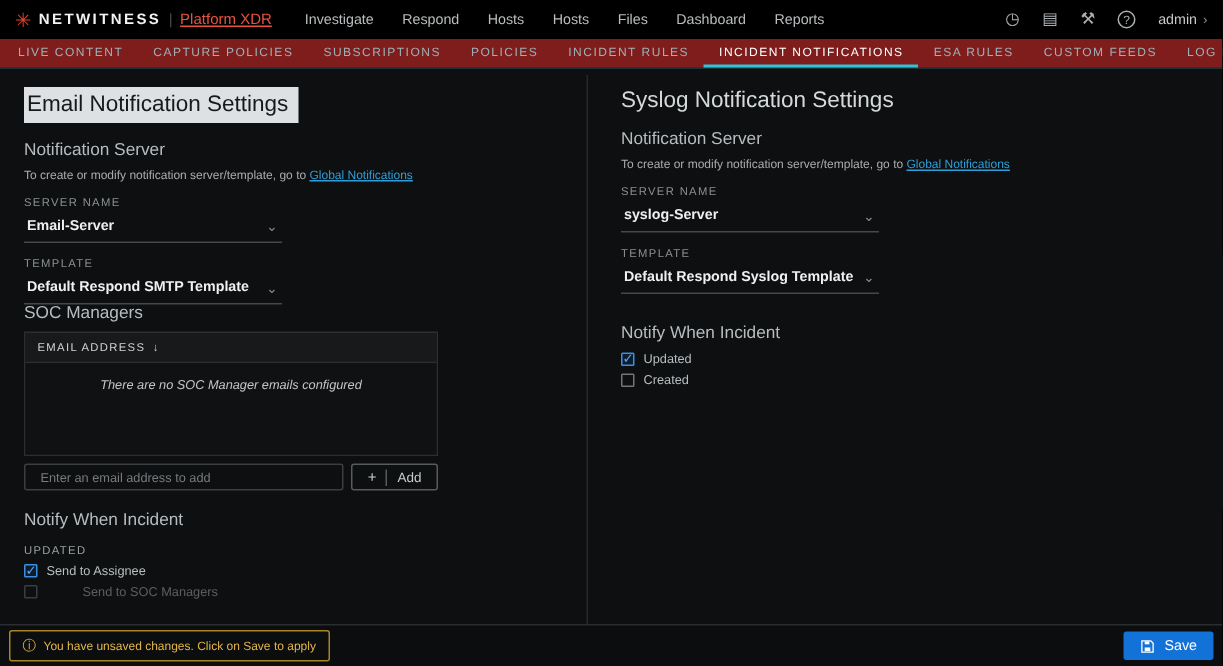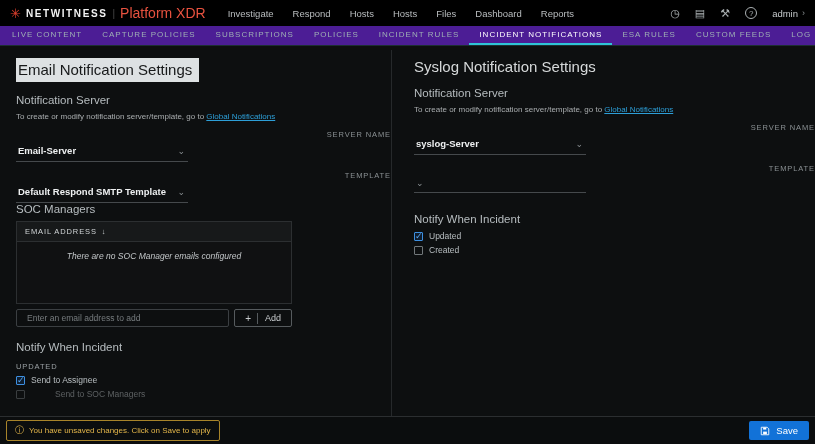--- a/index.html
+++ b/index.html
@@ -6,49 +6,49 @@
   html, body { background: #000; }
   body { font-family: "Liberation Sans", sans-serif; }
   .app { width: 815px; height: 444px; background: #0c0e0f; display: flex; flex-direction: column; overflow: hidden; }
 
   
   .topbar { height: 26px; background: #000; display: flex; align-items: center; padding: 0 10px; flex: none; }
   .brand { display: flex; align-items: center; gap: 5px; margin-right: 22px; }
   .logo { color: #e0402e; font-size: 13px; line-height: 13px; }
   .brand-name { color: #f2f2f2; font-size: 10px; font-weight: bold; letter-spacing: 1.6px; }
   .brand-sep { color: #4a4a4a; font-size: 10px; }
-  .brand-product { color: #e8523f; font-size: 14px; }
+  .brand-product { color: #e8523f; font-size: 10px; text-decoration: underline; }
   .topnav { display: flex; gap: 19px; }
   .topnav-item { color: #b9bdbf; font-size: 9.5px; cursor: pointer; }
   .topbar-right { margin-left: auto; display: flex; align-items: center; gap: 15px; }
   .tb-icon { color: #aab0b2; font-size: 11px; cursor: pointer; line-height: 12px; }
   .help-circle { width: 12px; height: 12px; border: 1px solid #aab0b2; border-radius: 50%; color: #aab0b2; font-size: 8px; display: flex; align-items: center; justify-content: center; cursor: pointer; }
   .user-menu { color: #c5c9cb; font-size: 9.5px; display: flex; align-items: center; gap: 4px; cursor: pointer; }
   .user-chev { color: #8b9194; font-size: 9px; }
 
   
-  .subnav { height: 20px; background: #4c1d95; border-bottom: 1px solid #1d2f33; display: flex; align-items: stretch; padding-left: 2px; flex: none; }
+  .subnav { height: 20px; background: #7f1d1d; border-bottom: 1px solid #1d2f33; display: flex; align-items: stretch; padding-left: 2px; flex: none; }
   .subnav-item { display: flex; align-items: center; padding: 0 10px; font-size: 8px; letter-spacing: 1px; color: #9fb0b5; cursor: pointer; border-bottom: 2px solid transparent; white-space: nowrap; }
   .subnav-item.active { color: #ffffff; border-bottom-color: #2fc4d6; }
 
   
   .content { flex: 1; display: flex; background: #0d0f10; overflow: hidden; }
   .col { padding: 8px 0 0 16px; }
   .col-left { width: 391px; flex: none; }
   .v-divider { width: 1px; background: #26292b; margin: 4px 0 0 0; flex: none; }
   .col-right { flex: 1; padding-left: 22px; }
 
   .page-title { font-size: 15px; font-weight: 400; color: #d6d9da; margin: 4px 0 12px; }
   .page-title .hl { background: #dde1e3; color: #17191a; padding: 3px 7px 4px 2px; display: inline-block; }
 
   .section-heading { font-size: 11.5px; font-weight: 400; color: #b6bcbf; margin: 10px 0 6px; }
   .help-text { font-size: 8px; color: #a9adaf; margin-bottom: 6px; }
   .help-text a { color: #2d9fd8; text-decoration: underline; cursor: pointer; }
 
-  .field-label { font-size: 7.5px; letter-spacing: .9px; color: #8b9194; margin: 9px 0 3px; text-align: right; }
+  .field-label { font-size: 7.5px; letter-spacing: .9px; color: #8b9194; margin: 9px 0 3px; }
   .select { width: 172px; display: flex; justify-content: space-between; align-items: center; border-bottom: 1px solid #45494c; padding: 3px 3px 5px 2px; cursor: pointer; }
   .select-value { font-size: 9.5px; font-weight: bold; color: #eef0f1; }
   .chev { color: #8b9194; font-size: 9px; line-height: 8px; }
 
   
   .soc-table { width: 276px; border: 1px solid #2c2f31; margin-top: 4px; }
   .soc-header { background: #17191a; padding: 5px 8px; font-size: 7.5px; letter-spacing: .9px; color: #d0d4d6; display: flex; gap: 5px; align-items: center; cursor: pointer; text-align: center; }
   .soc-body { height: 62px; background: #101112; border-top: 1px solid #2c2f31; }
   .empty-msg { font-style: italic; font-size: 8.5px; color: #c2c6c8; text-align: center; padding-top: 9px; }
   .add-row { display: flex; width: 276px; margin-top: 5px; gap: 5px; }
@@ -183,20 +183,21 @@
       </div>
 
       <div class="field-label">SERVER NAME</div>
       <div class="select">
         <span class="select-value">syslog-Server</span>
         <span class="chev">⌄</span>
       </div>
 
       <div class="field-label">TEMPLATE</div>
       <div class="select">
+        <span class="select-value">Default Respond Syslog Template</span>
         <span class="chev">⌄</span>
       </div>
 
       <div class="section-heading" style="margin-top:20px;">Notify When Incident</div>
       <div class="check-row">
         <span class="checkbox checked"></span>
         <span class="check-label">Updated</span>
       </div>
       <div class="check-row">
         <span class="checkbox"></span>

